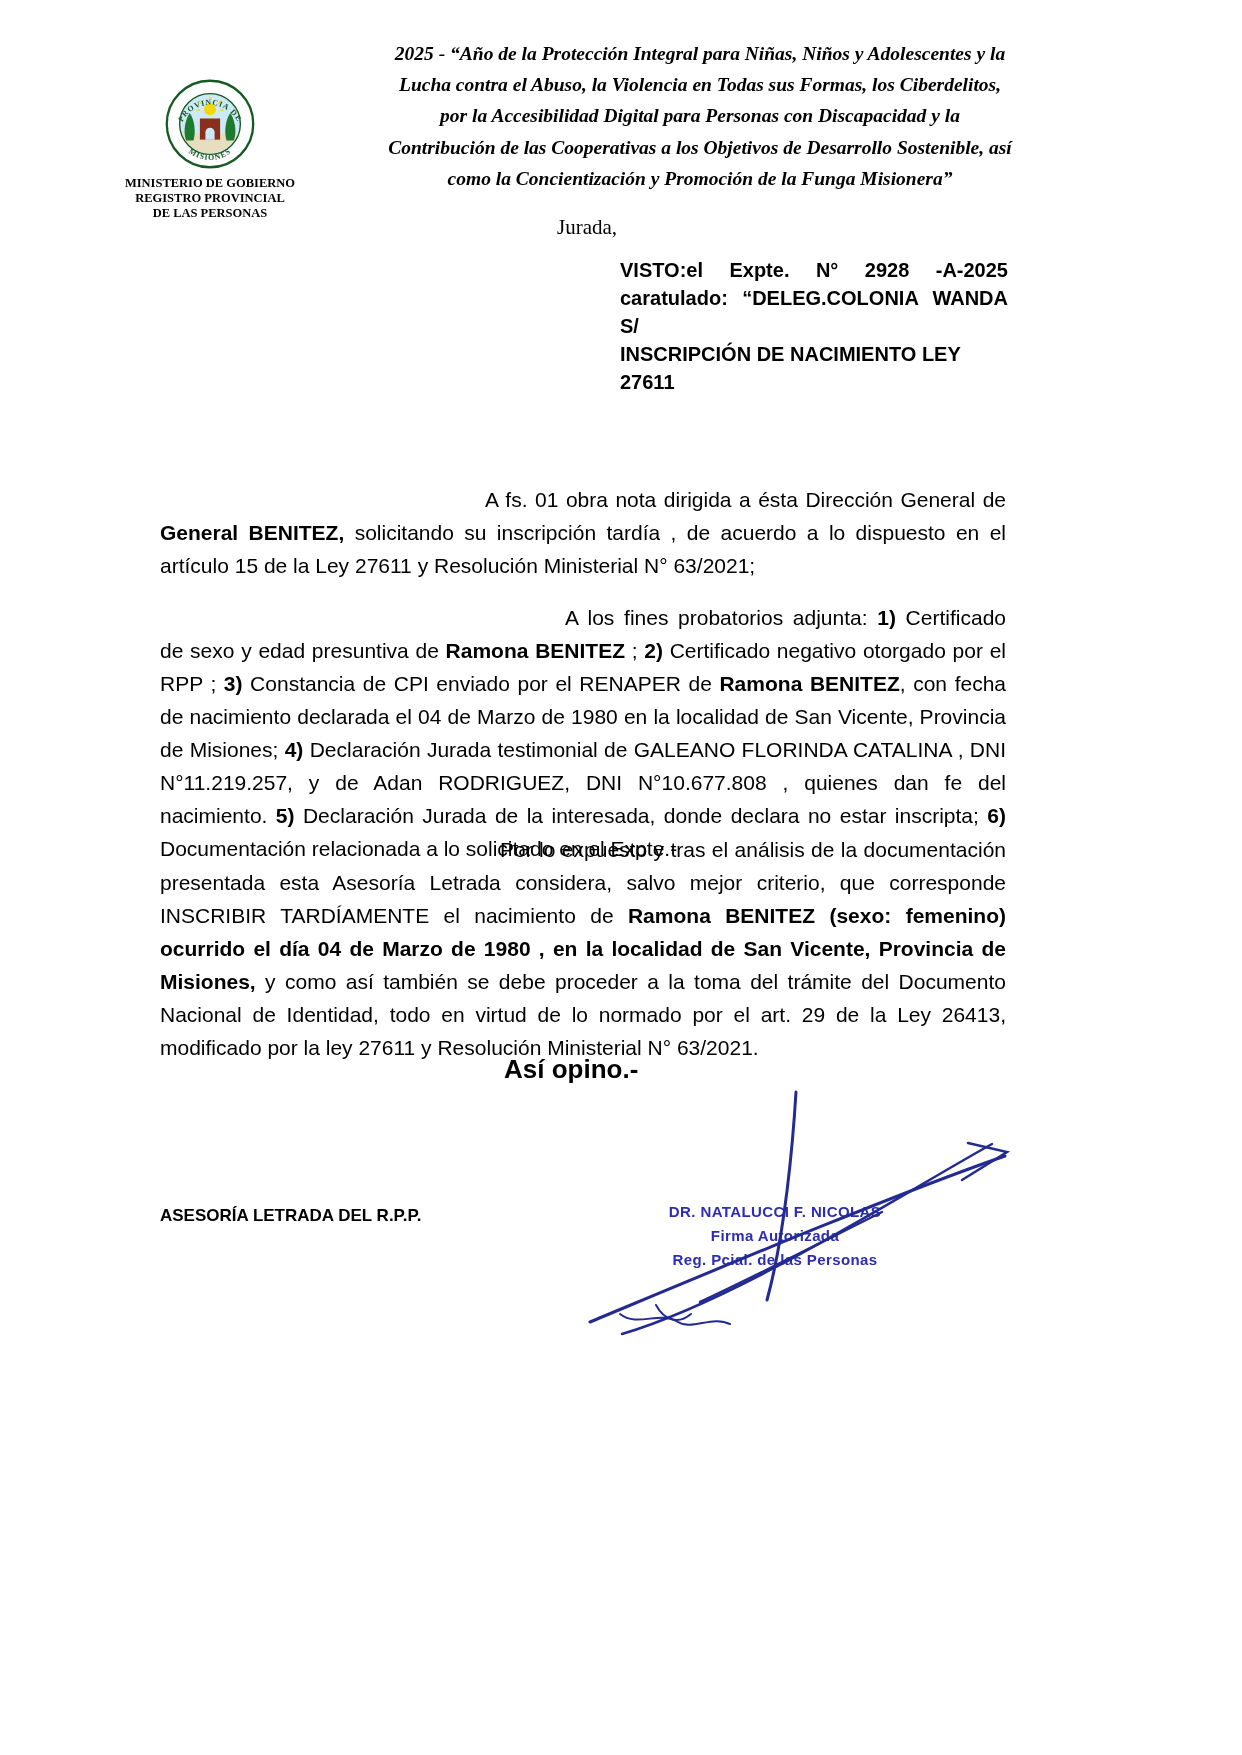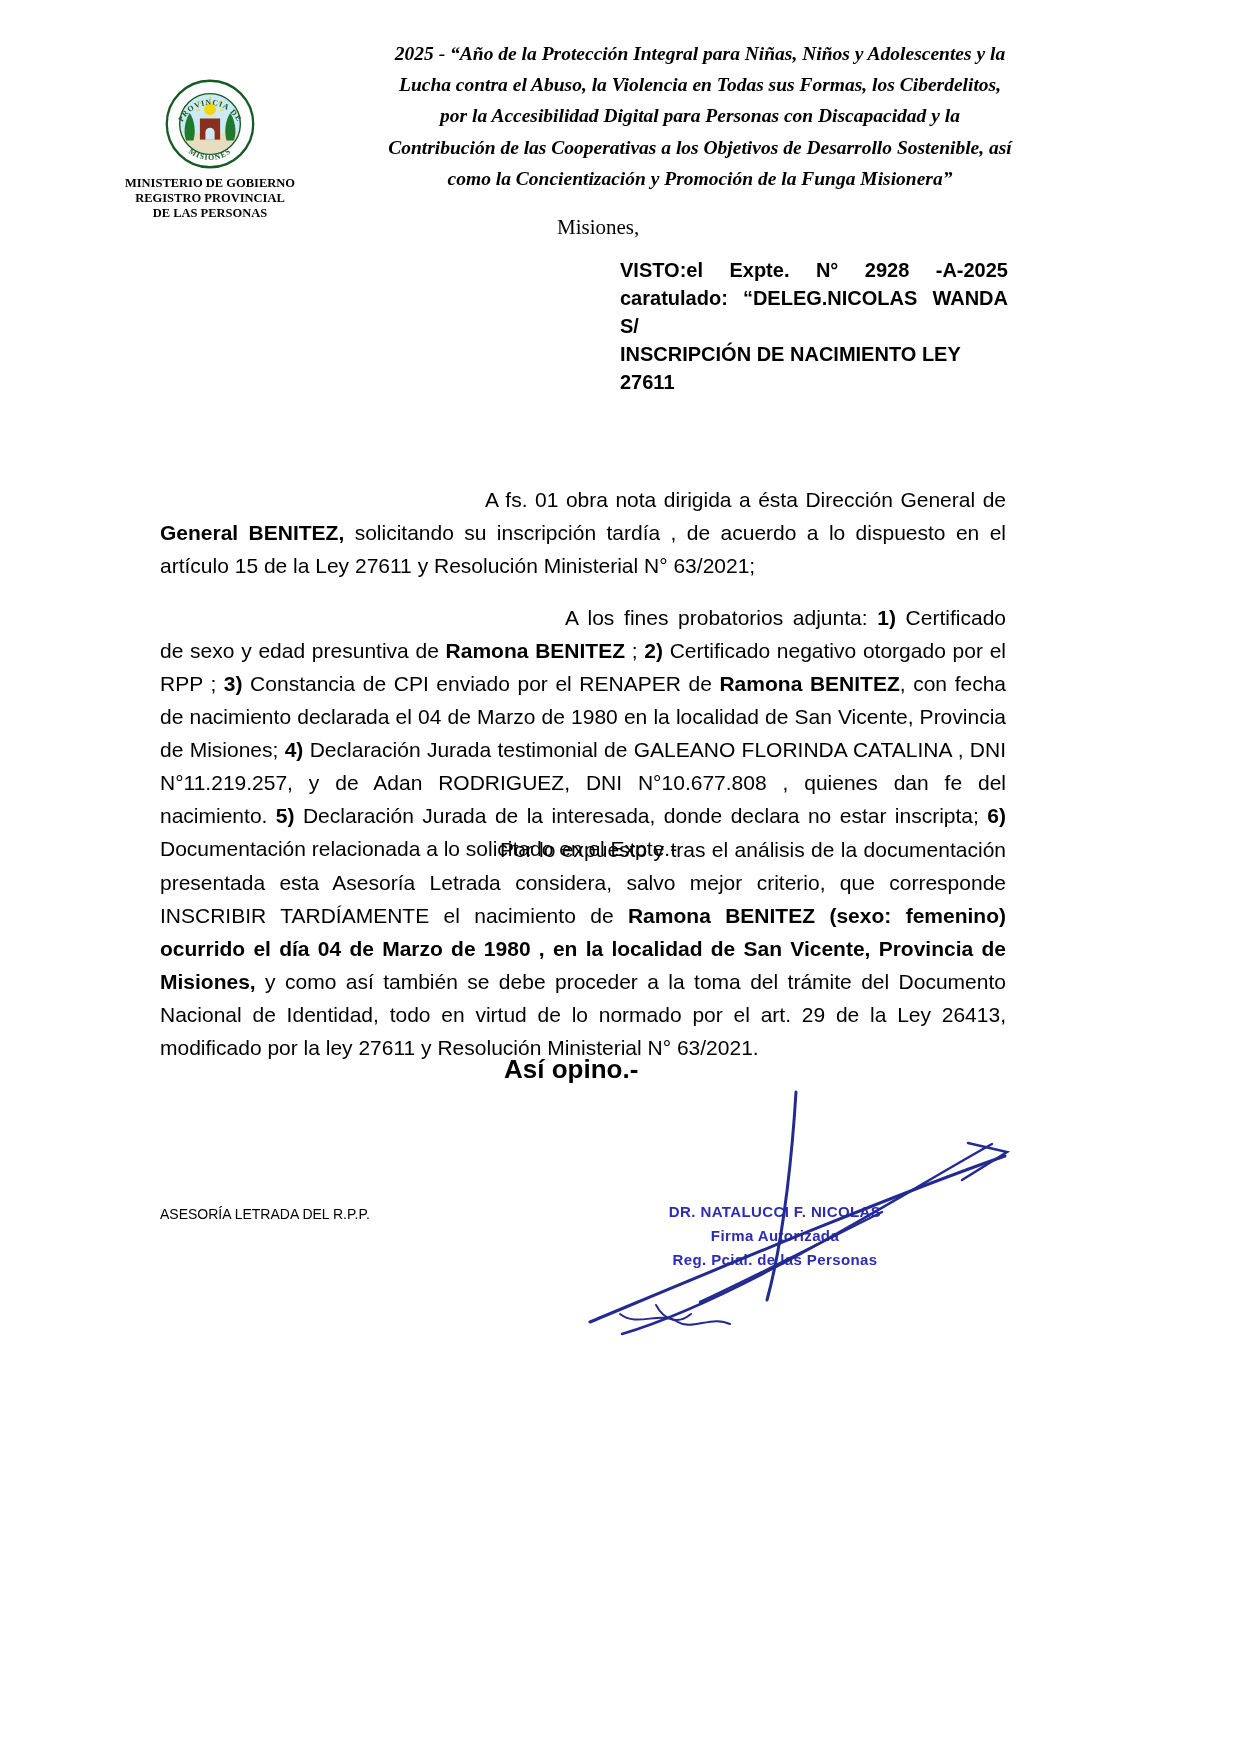--- a/index.html
+++ b/index.html
@@ -54,21 +54,21 @@
   .p3 { top:817px; text-indent:340px; }
   .b { font-weight:bold; }
 
   .opinion {
     position:absolute; left:504px; top:1038px;
     font-weight:bold; font-size:26px;
   }
 
   .asesoria {
     position:absolute; left:160px; top:1190px;
-    font-weight:normal; font-size:14px;
+    font-weight:bold; font-size:17px;
   }
 
   
   .stamp {
     position:absolute; left:668px; top:1184px; width:214px;
     text-align:center; font-weight:bold; font-size:15px;
     line-height:1.6; letter-spacing:0.4px;
   }
   .signature-svg {
     position:absolute; left:560px; top:1068px;
@@ -116,25 +116,25 @@
         <textPath href="#arcB" startOffset="50%" text-anchor="middle">MISIONES</textPath>
       </text>
     </svg>
     <div class="ministry">
       <div>MINISTERIO DE GOBIERNO</div>
       <div>REGISTRO PROVINCIAL</div>
       <div>DE LAS PERSONAS</div>
     </div>
   </div>
 
-  <div class="place">Misiones,</div>
+  <div class="place">Jurada,</div>
 
   <div class="visto">
     <div class="visto-line j">VISTO:el Expte. N° 2928 -A-2025</div>
-    <div class="visto-line j">caratulado: “DELEG.NICOLAS WANDA S/</div>
+    <div class="visto-line j">caratulado: “DELEG.COLONIA WANDA S/</div>
     <div class="visto-line">INSCRIPCIÓN DE NACIMIENTO LEY 27611</div>
   </div>
 
 
   <p class="body-p p1"><span>A fs. 01 obra nota dirigida a ésta Dirección General de </span><span class="b">General BENITEZ,</span><span> solicitando su  inscripción tardía , de acuerdo a lo dispuesto en el artículo 15 de la Ley  27611 y Resolución Ministerial N° 63/2021;</span></p>
   <p class="body-p p2"><span>A los fines probatorios adjunta: </span><span class="b">1)</span><span> Certificado de sexo y edad presuntiva de </span><span class="b">Ramona BENITEZ</span><span> ; </span><span class="b">2)</span><span> Certificado negativo otorgado por el RPP ; </span><span class="b">3)</span><span> Constancia de CPI enviado por el RENAPER de </span><span class="b">Ramona BENITEZ</span><span>,  con fecha de nacimiento declarada el 04  de Marzo  de 1980  en la localidad  de San Vicente, Provincia de Misiones; </span><span class="b">4)</span><span>  Declaración Jurada testimonial de GALEANO FLORINDA CATALINA , DNI N°11.219.257, y de Adan RODRIGUEZ, DNI N°10.677.808 , quienes dan fe del nacimiento. </span><span class="b">5)</span><span> Declaración Jurada de la interesada, donde declara no estar inscripta;  </span><span class="b">6)</span><span> Documentación relacionada a lo solicitado en el Expte.-</span></p>
   <p class="body-p p3"><span>Por lo expuesto y tras el análisis de la documentación presentada esta Asesoría Letrada considera, salvo mejor criterio, que corresponde INSCRIBIR TARDÍAMENTE el nacimiento de </span><span class="b">Ramona BENITEZ   (sexo: femenino) ocurrido el día 04 de Marzo   de 1980 , en la localidad de San Vicente, Provincia de Misiones,</span><span> y como así también se debe proceder a la toma del trámite del Documento Nacional de Identidad, todo en virtud de lo normado por el art. 29 de la Ley 26413, modificado por la ley 27611 y Resolución Ministerial N° 63/2021.</span></p>
 
   <div class="opinion">Así opino.-</div>
 

